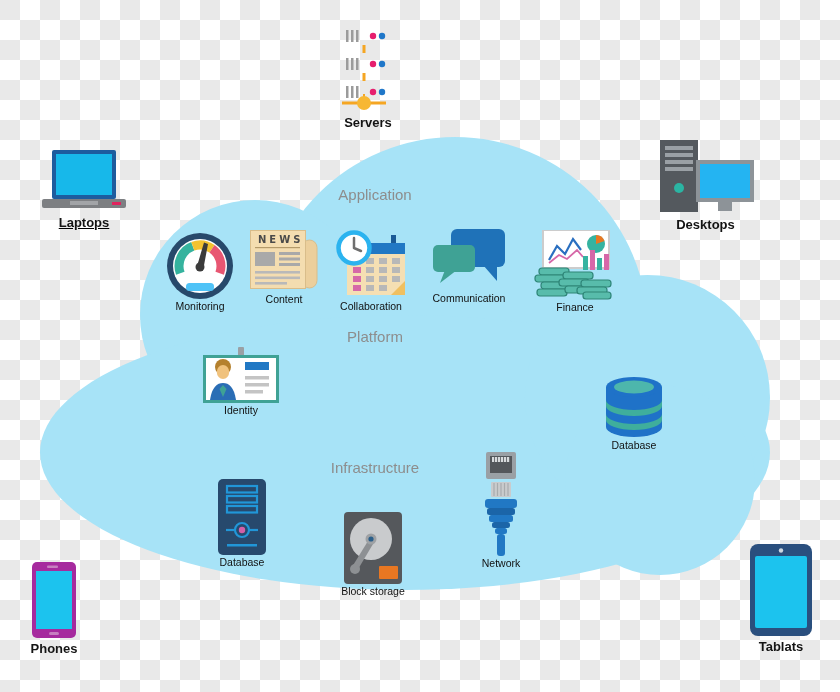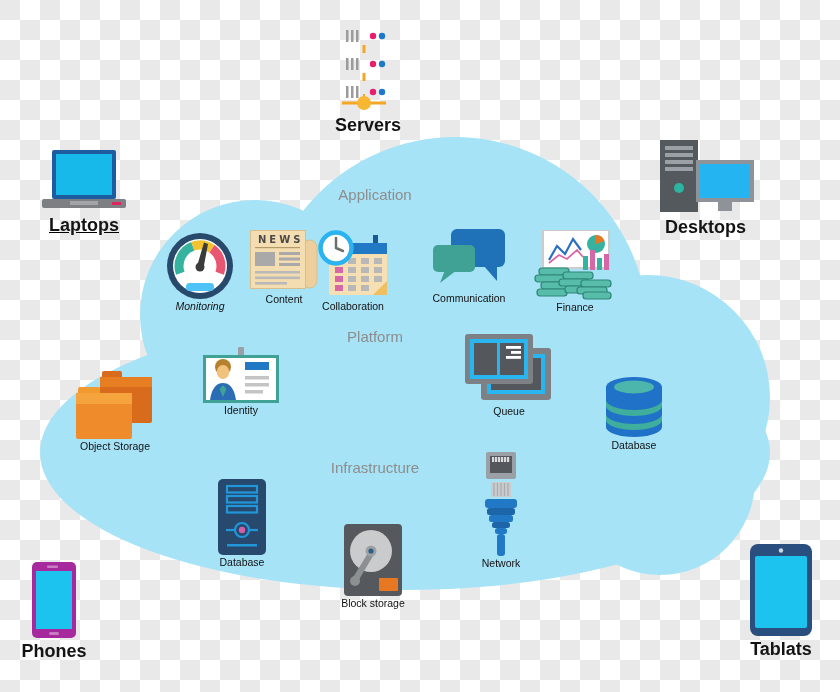--- a/index.html
+++ b/index.html
@@ -10,21 +10,21 @@
     font-family:"Liberation Sans", sans-serif;
   }
   .cloud{position:absolute;background:#a7e3f7;border-radius:50%;}
   .cloud-a{left:262px;top:137px;width:386px;height:386px;}
   .cloud-b{left:140px;top:200px;width:230px;height:230px;}
   .cloud-c{left:40px;top:315px;width:730px;height:275px;}
   .cloud-d{left:525px;top:275px;width:245px;height:245px;}
   .cloud-e{left:565px;top:385px;width:190px;height:190px;}
   .node{position:absolute;display:flex;flex-direction:column;align-items:center;}
   .node .label{font-size:10.5px;color:#111;margin-top:2px;white-space:nowrap;line-height:1;}
-  .device .label{font-size:18px;font-weight:bold;color:#141414;margin-top:4px;}
+  .device .label{font-size:13px;font-weight:bold;color:#141414;margin-top:4px;}
   .layer-title{position:absolute;color:#8d8d8d;font-size:15px;text-align:center;white-space:nowrap;line-height:1;}
   svg{display:block;}
 </style>
 </head>
 <body>
 
 <div class="stage">
 
   <div class="cloud cloud-a"></div>
   <div class="cloud cloud-b"></div>
@@ -102,21 +102,21 @@
 
   <div class="node device" style="left:738px;top:544px;width:86px;">
     <svg width="62" height="92" viewBox="0 0 62 92">
       <rect x="0" y="0" width="62" height="92" rx="8" fill="#2a4f7e"></rect>
       <circle cx="31" cy="6.5" r="2.2" fill="#cfd8e0"></circle>
       <rect x="5" y="12" width="52" height="72" rx="2" fill="#1cc3ee"></rect>
     </svg>
     <div class="label">Tablats</div>
   </div>
 
-  <div class="node" style="left:162px;top:233px;width:76px;font-style:italic;">
+  <div class="node" style="left:162px;top:233px;width:76px;">
     <svg width="66" height="66" viewBox="0 0 66 66">
       <circle cx="33" cy="33" r="33" fill="#27496b"></circle>
       <circle cx="33" cy="33" r="27" fill="#ffffff"></circle>
       <path d="M13.3 40.2 A21 21 0 0 1 25.8 13.3" stroke="#35b39e" stroke-width="9" fill="none"></path>
       <path d="M25.8 13.3 A21 21 0 0 1 45 15.8" stroke="#f2c230" stroke-width="9" fill="none"></path>
       <path d="M45 15.8 A21 21 0 0 1 52.7 40.2" stroke="#e85672" stroke-width="9" fill="none"></path>
       <polygon points="29.5,35 36.5,35 41,11 37,9.5" fill="#3b3b3b"></polygon>
       <circle cx="33" cy="34" r="4.5" fill="#3b3b3b"></circle>
       <rect x="19" y="50" width="28" height="8" rx="3.5" fill="#4fc3f7"></rect>
     </svg>
@@ -133,21 +133,21 @@
       <rect x="29" y="22" width="21" height="3" fill="#a9a9a9"></rect>
       <rect x="29" y="27.5" width="21" height="3" fill="#a9a9a9"></rect>
       <rect x="29" y="33" width="21" height="3" fill="#a9a9a9"></rect>
       <rect x="5" y="41" width="45" height="2.6" fill="#b9b9b9"></rect>
       <rect x="5" y="46.5" width="45" height="2.6" fill="#b9b9b9"></rect>
       <rect x="5" y="52" width="32" height="2.6" fill="#b9b9b9"></rect>
     </svg>
     <div class="label">Content</div>
   </div>
 
-  <div class="node" style="left:312px;top:227px;width:82px;">
+  <div class="node" style="left:330px;top:227px;width:82px;">
     <svg width="76" height="72" viewBox="0 0 76 72">
       <rect x="28" y="8" width="5" height="12" fill="#1a5a96"></rect>
       <rect x="58" y="8" width="5" height="12" fill="#1a5a96"></rect>
       <rect x="14" y="16" width="58" height="52" fill="#f5dfb3"></rect>
       <rect x="14" y="16" width="58" height="11" fill="#2178c4"></rect>
       <g fill="#b8b8b8">
         <rect x="20" y="31" width="8" height="6"></rect>
           <rect x="33" y="31" width="8" height="6"></rect>
           <rect x="46" y="31" width="8" height="6"></rect>
           <rect x="59" y="31" width="8" height="6"></rect>
@@ -202,65 +202,39 @@
           <rect x="26" y="49" width="30" height="7" rx="3"></rect>
         <rect x="32" y="56" width="30" height="7" rx="3"></rect>
         <rect x="48" y="50" width="30" height="7" rx="3"></rect>
           <rect x="44" y="57" width="30" height="7" rx="3"></rect>
         <rect x="50" y="62" width="28" height="7" rx="3"></rect>
       </g>
     </svg>
     <div class="label">Finance</div>
   </div>
 
-  <div class="node" style="left:68px;top:371px;width:94px;">
-    <svg width="78" height="68" viewBox="0 0 78 68">
-      <rect x="26" y="0" width="20" height="12" rx="2" fill="#d96c1c"></rect>
-      <rect x="24" y="6" width="52" height="46" rx="2" fill="#d96c1c"></rect>
-      <rect x="24" y="6" width="52" height="10" fill="#e87e22"></rect>
-      <rect x="2" y="16" width="22" height="12" rx="2" fill="#f09a30"></rect>
-      <rect x="0" y="22" width="56" height="46" rx="2" fill="#ef8b2a"></rect>
-      <rect x="0" y="22" width="56" height="11" fill="#f5a33c"></rect>
-    </svg>
-    <div class="label">Object Storage</div>
-  </div>
 
   <div class="node" style="left:201px;top:347px;width:80px;">
     <svg width="76" height="56" viewBox="0 0 76 56">
       <rect x="35" y="0" width="6" height="12" rx="1" fill="#9aa0a5"></rect>
       <rect x="1.5" y="9.5" width="73" height="45" fill="#ffffff" stroke="#3fa295" stroke-width="3"></rect>
       <circle cx="20" cy="20" r="8" fill="#b5812e"></circle>
       <path d="M7 53 C9 40 14 36 20 36 C26 36 31 40 33 53 Z" fill="#2a6db5"></path>
       <polygon points="20,38 16.5,42 20,50 23.5,42" fill="#3fa295"></polygon>
       <ellipse cx="20" cy="25" rx="6.2" ry="7" fill="#f0c27d"></ellipse>
       <path d="M13 21 a7.5 7.5 0 0 1 14 0 l0 -3 a7.5 6 0 0 0 -14 0 z" fill="#b5812e"></path>
       <rect x="42" y="15" width="24" height="8" fill="#2178c4"></rect>
       <rect x="42" y="29" width="24" height="3.5" fill="#c4c4c4"></rect>
       <rect x="42" y="36" width="24" height="3.5" fill="#c4c4c4"></rect>
       <rect x="42" y="43" width="18" height="3.5" fill="#c4c4c4"></rect>
     </svg>
     <div class="label">Identity</div>
   </div>
 
 
-  <div class="node" style="left:463px;top:334px;width:92px;">
-    <svg width="88" height="70" viewBox="0 0 88 70">
-      <rect x="16" y="14" width="70" height="52" rx="3" fill="#7d8084"></rect>
-      <rect x="22" y="20" width="58" height="40" fill="#29b6f0"></rect>
-      <rect x="26" y="24" width="50" height="32" fill="#54575b"></rect>
-      <rect x="0" y="0" width="68" height="50" rx="3" fill="#7d8084"></rect>
-      <rect x="5" y="5" width="58" height="40" fill="#29b6f0"></rect>
-      <rect x="9" y="9" width="23" height="32" fill="#54575b"></rect>
-      <rect x="35" y="9" width="24" height="32" fill="#54575b"></rect>
-      <rect x="41" y="12" width="15" height="2.8" fill="#ffffff"></rect>
-      <rect x="46" y="17" width="10" height="2.8" fill="#ffffff"></rect>
-      <rect x="41" y="22" width="15" height="2.8" fill="#ffffff"></rect>
-    </svg>
-    <div class="label">Queue</div>
-  </div>
 
   <div class="node" style="left:600px;top:376px;width:68px;">
     <svg width="64" height="62" viewBox="0 0 64 62">
       <path d="M4 11 v40 a28 10 0 0 0 56 0 v-40 z" fill="#1f72c8"></path>
       <ellipse cx="32" cy="11" rx="28" ry="10" fill="#1f72c8"></ellipse>
       <ellipse cx="32" cy="11" rx="20" ry="6.5" fill="#4db6ac"></ellipse>
       <path d="M4 24 a28 10 0 0 0 56 0 v6 a28 10 0 0 1 -56 0 z" fill="#3fae9c"></path>
       <path d="M4 38 a28 10 0 0 0 56 0 v6 a28 10 0 0 1 -56 0 z" fill="#3fae9c"></path>
     </svg>
     <div class="label">Database</div>
@@ -273,21 +247,21 @@
       <rect x="9" y="17" width="30" height="6.5" fill="none" stroke="#2196d8" stroke-width="2.2"></rect>
       <rect x="9" y="27" width="30" height="6.5" fill="none" stroke="#2196d8" stroke-width="2.2"></rect>
       <line x1="8" y1="51" x2="40" y2="51" stroke="#2196d8" stroke-width="2.2"></line>
       <circle cx="24" cy="51" r="7" fill="#27496d" stroke="#2196d8" stroke-width="2.2"></circle>
       <circle cx="24" cy="51" r="3.2" fill="#d35fa8"></circle>
       <rect x="9" y="65" width="30" height="2.5" fill="#2196d8"></rect>
     </svg>
     <div class="label">Database</div>
   </div>
 
-  <div class="node" style="left:336px;top:524px;width:74px;text-align:right;">
+  <div class="node" style="left:336px;top:512px;width:74px;text-align:right;">
     <svg width="58" height="72" viewBox="0 0 58 72">
       <rect x="0" y="0" width="58" height="72" rx="4" fill="#55585c"></rect>
       <circle cx="27" cy="27" r="21" fill="#c9cbcd"></circle>
       <polygon points="24,29 8,55 13,59 29,32" fill="#8d9093"></polygon>
       <circle cx="11" cy="57" r="5" fill="#8d9093"></circle>
       <circle cx="27" cy="27" r="5.5" fill="#9ea1a4"></circle>
       <circle cx="27" cy="27" r="2.6" fill="#2a5f8a"></circle>
       <rect x="35" y="54" width="19" height="13" rx="1" fill="#e87722"></rect>
     </svg>
     <div class="label">Block storage</div>

